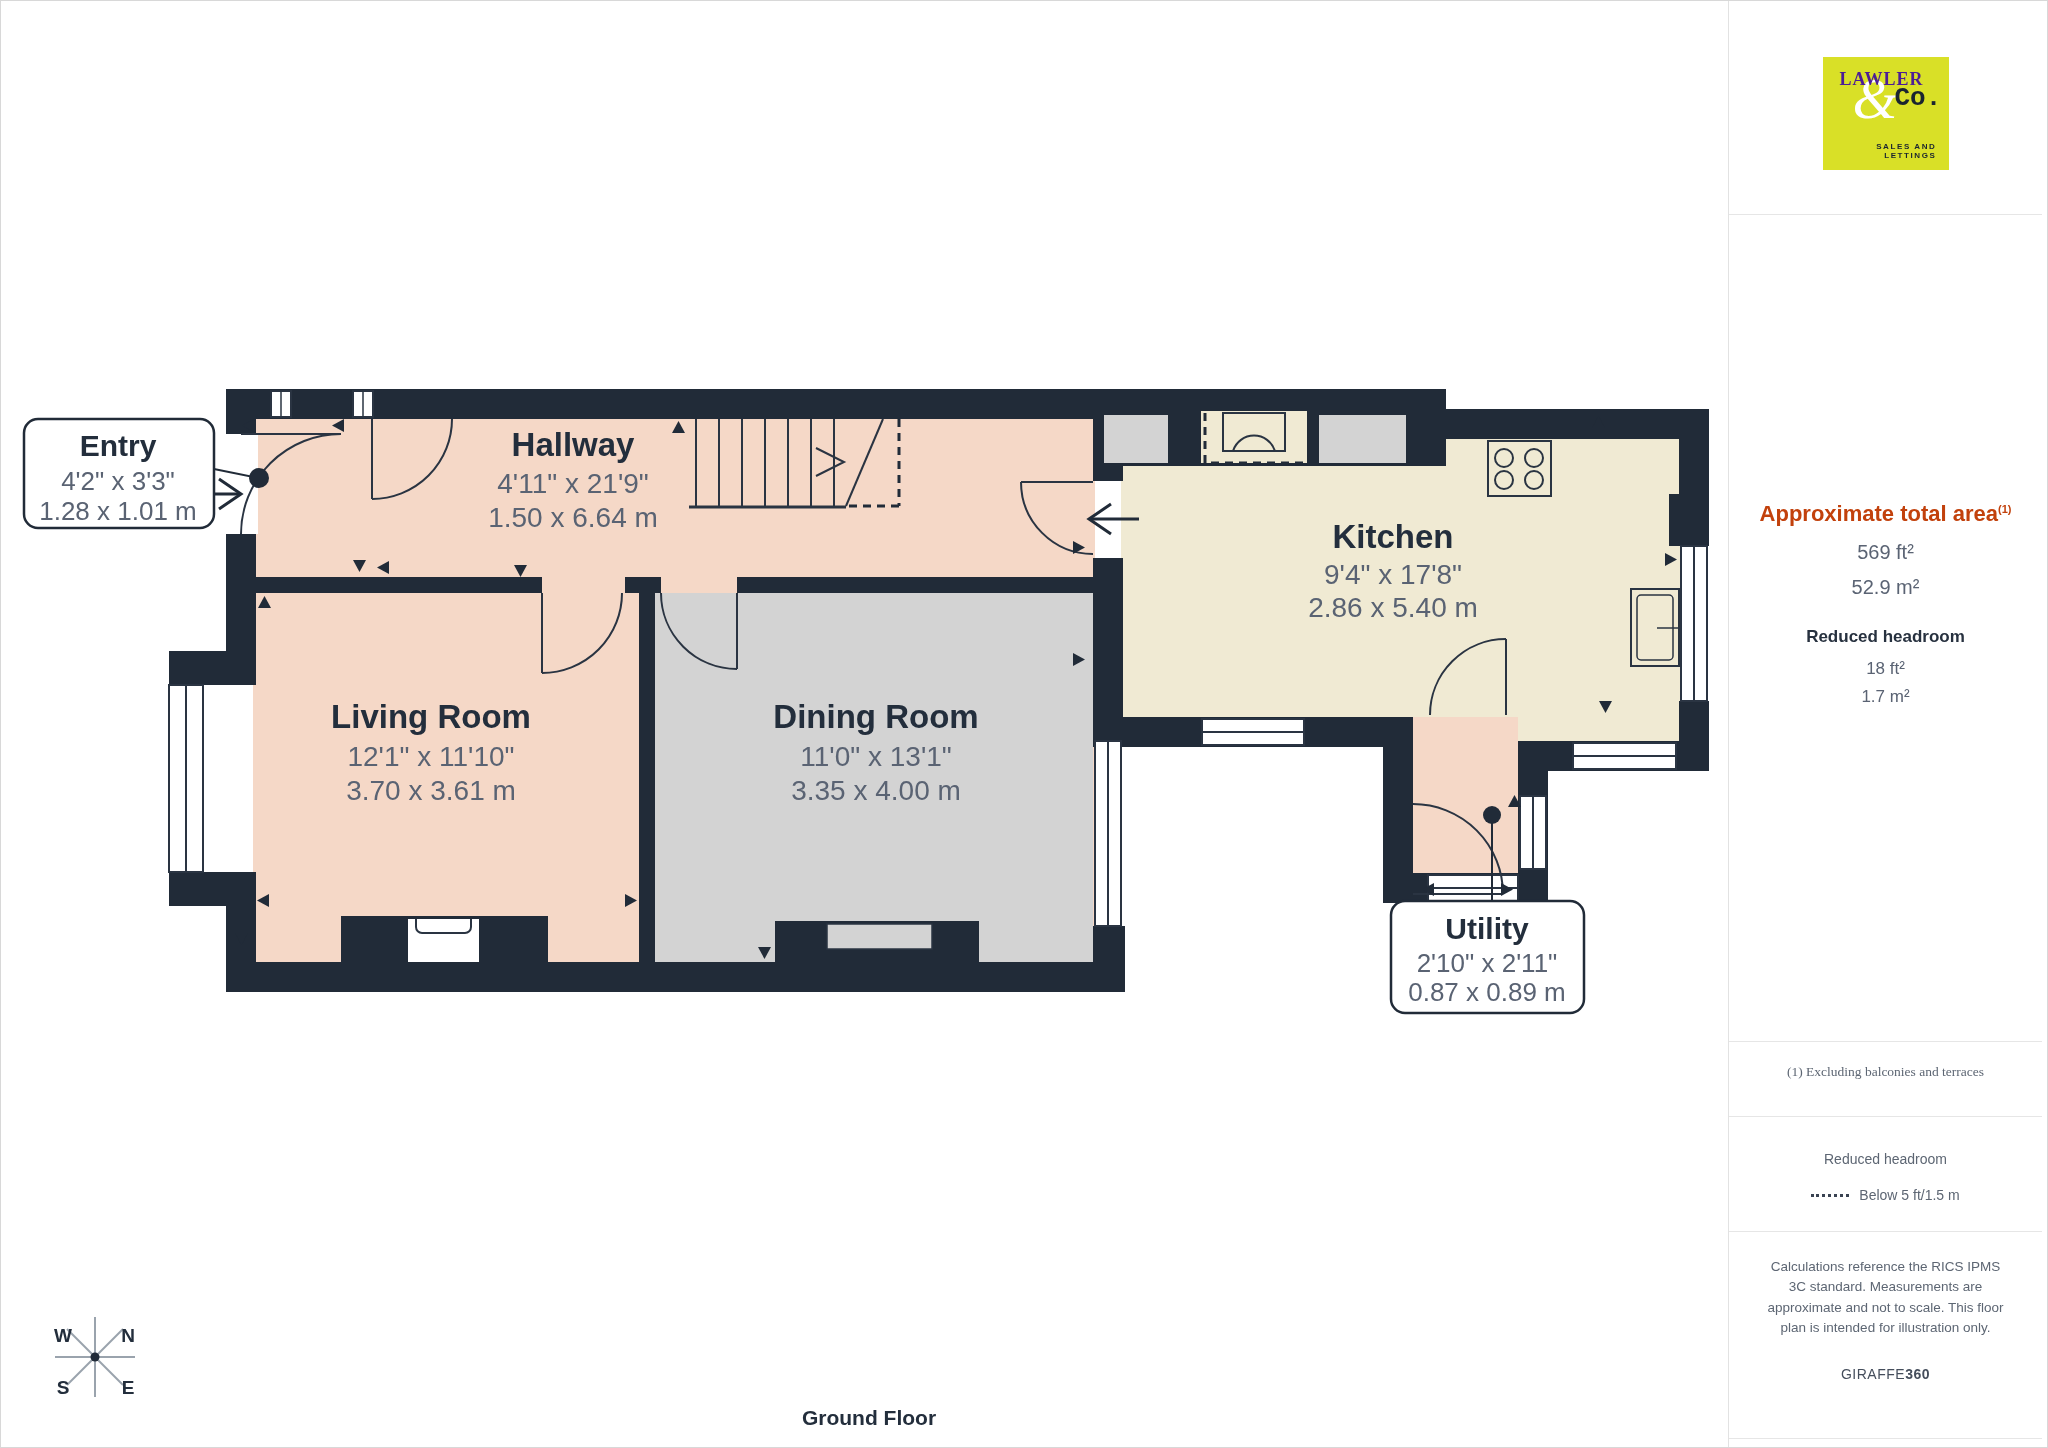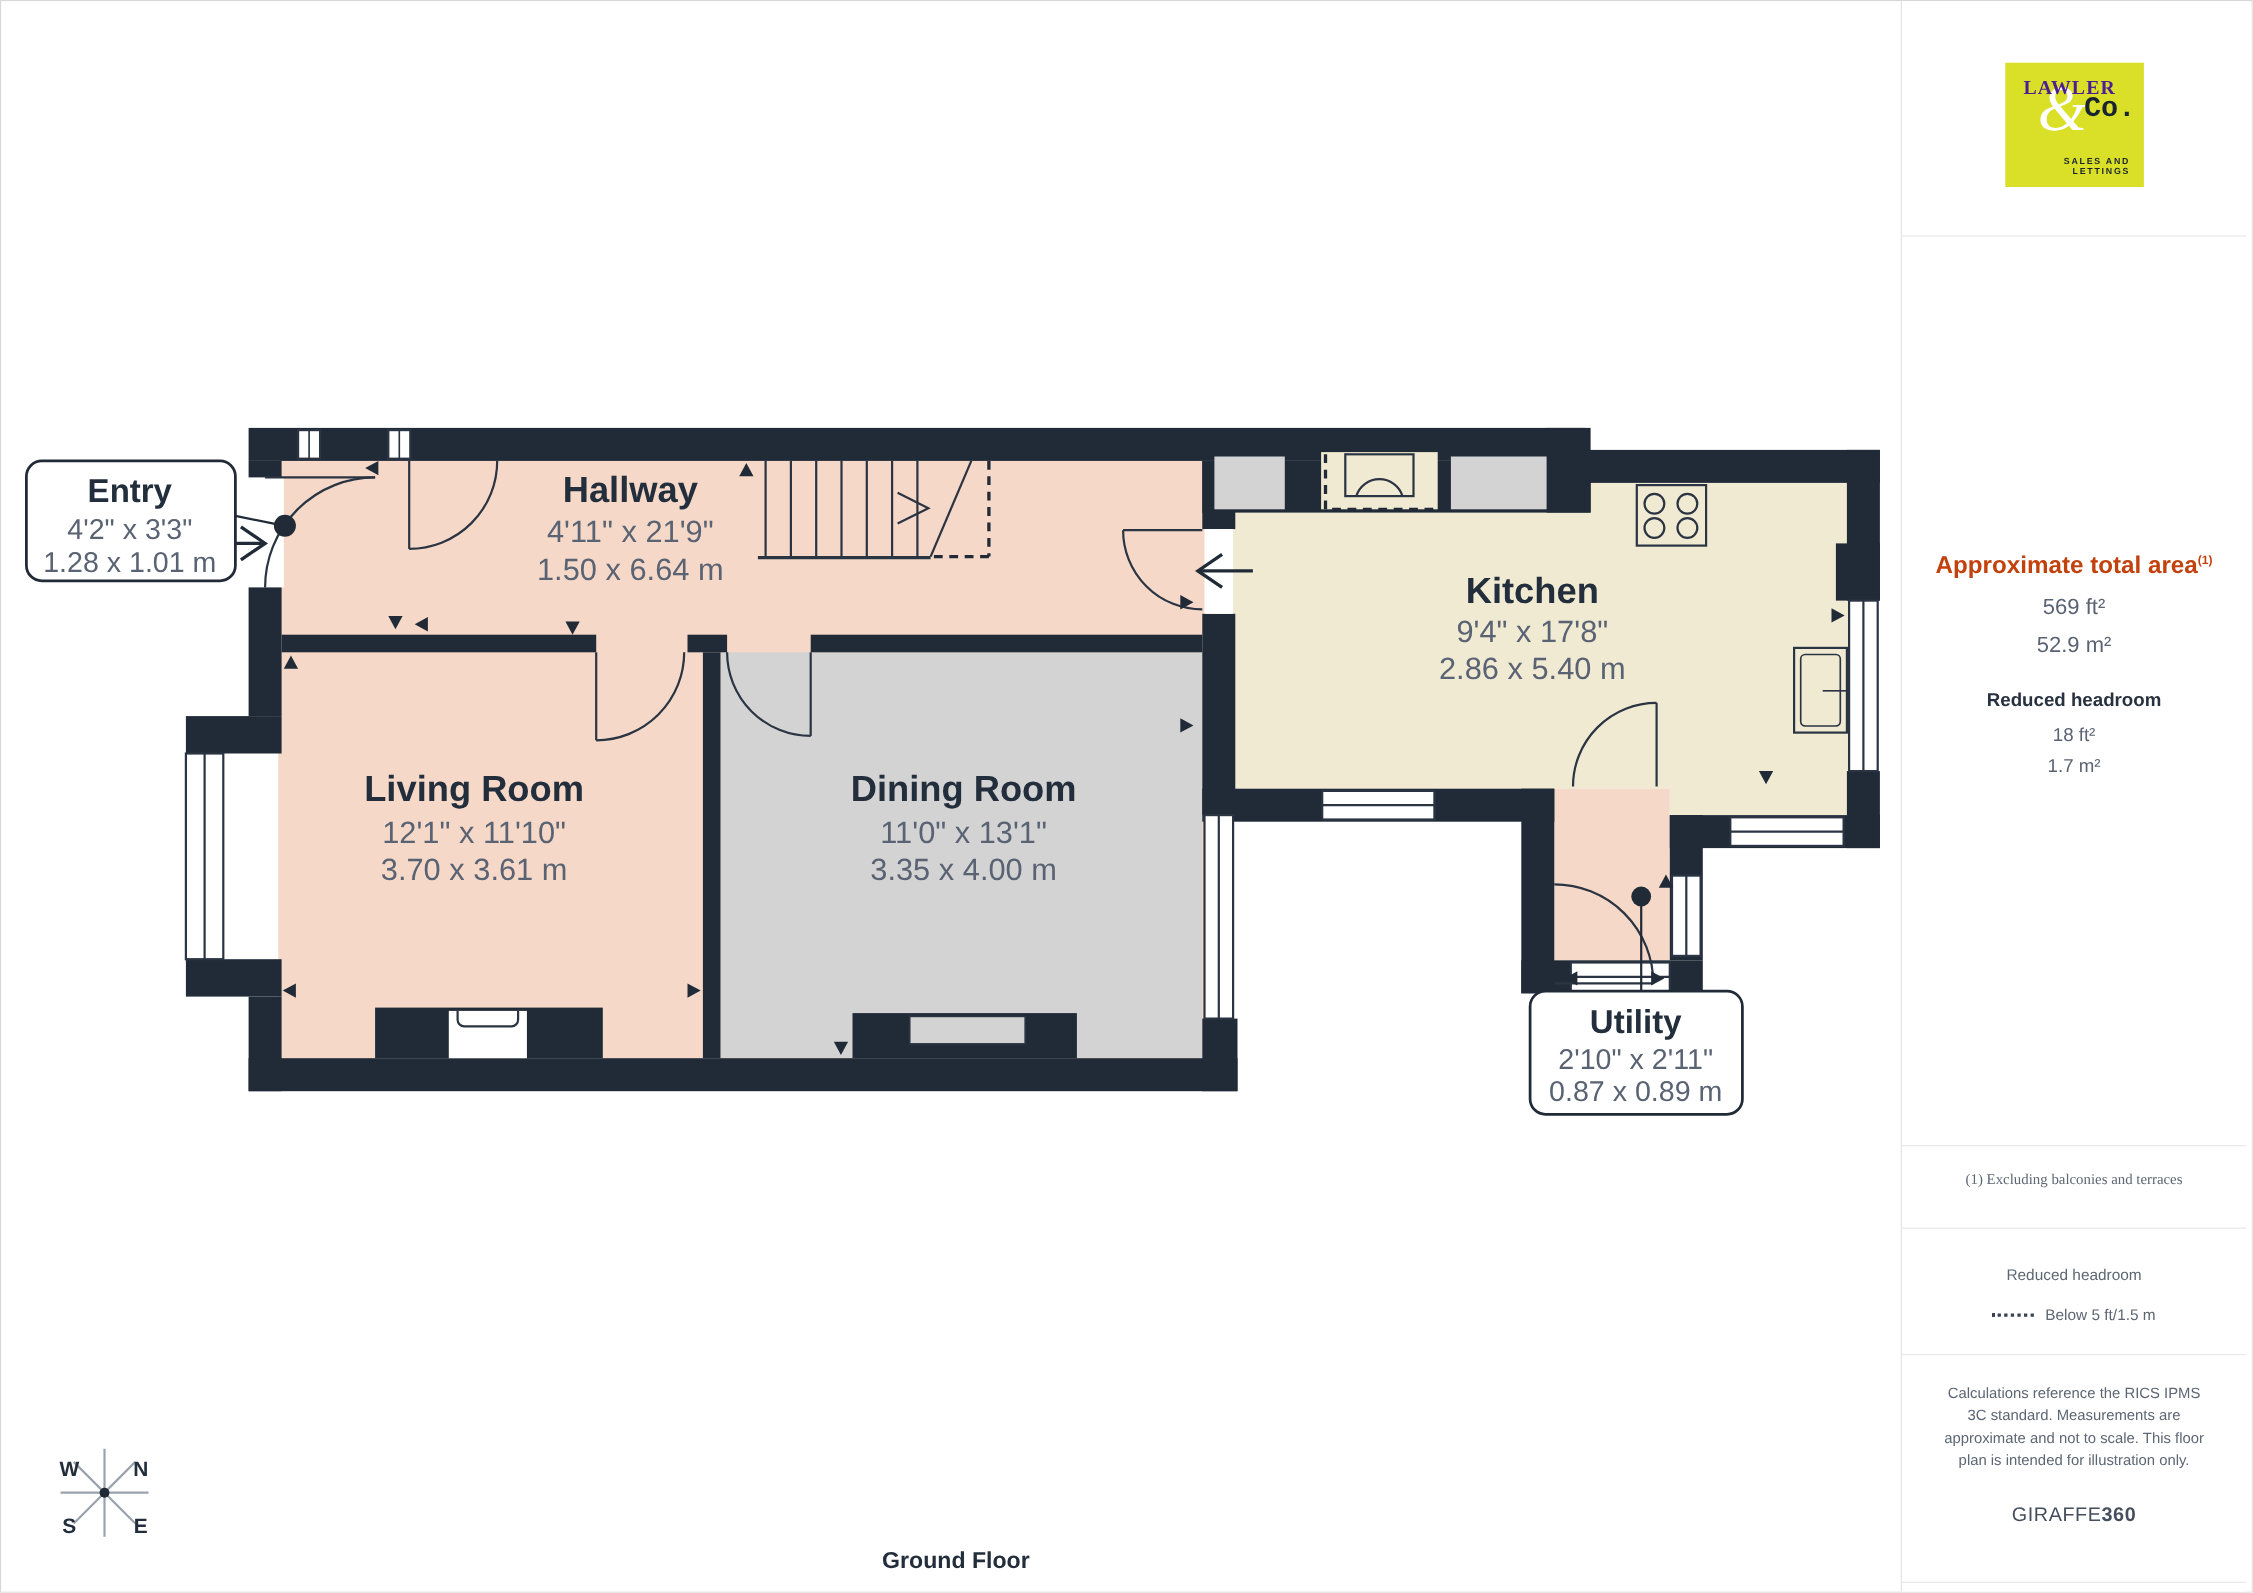--- a/index.html
+++ b/index.html
@@ -55,21 +55,21 @@
     font-size:13.5px;color:#5d6673;font-family:Liberation Serif, serif;
   }
   .legend-block{position:absolute;top:1150px;left:0;width:100%;text-align:center;color:#5d6673;}
   .legend-title{font-size:14px;margin-bottom:14px;}
   .legend-row{display:flex;align-items:center;justify-content:center;gap:10px;font-size:14px;margin-top:20px;}
   .legend-dots{display:inline-block;width:38px;height:0;border-top:3px dotted #3a4352;}
   .disclaimer-block{
     position:absolute;top:1256px;left:50%;transform:translateX(-50%);
     width:244px;text-align:center;font-size:13.5px;line-height:1.5;color:#5d6673;
   }
-  .brand-row{margin-top:26px;font-size:18px;color:#454e5c;letter-spacing:0.5px;}
+  .brand-row{margin-top:26px;font-size:14px;color:#454e5c;letter-spacing:0.5px;}
   .brand-row b{font-weight:bold;}
 </style>
 </head>
 <body>
 
 <div id="canvas">
 
   <svg width="2046" height="1446" viewBox="0 0 2046 1446">
 
     <g>

